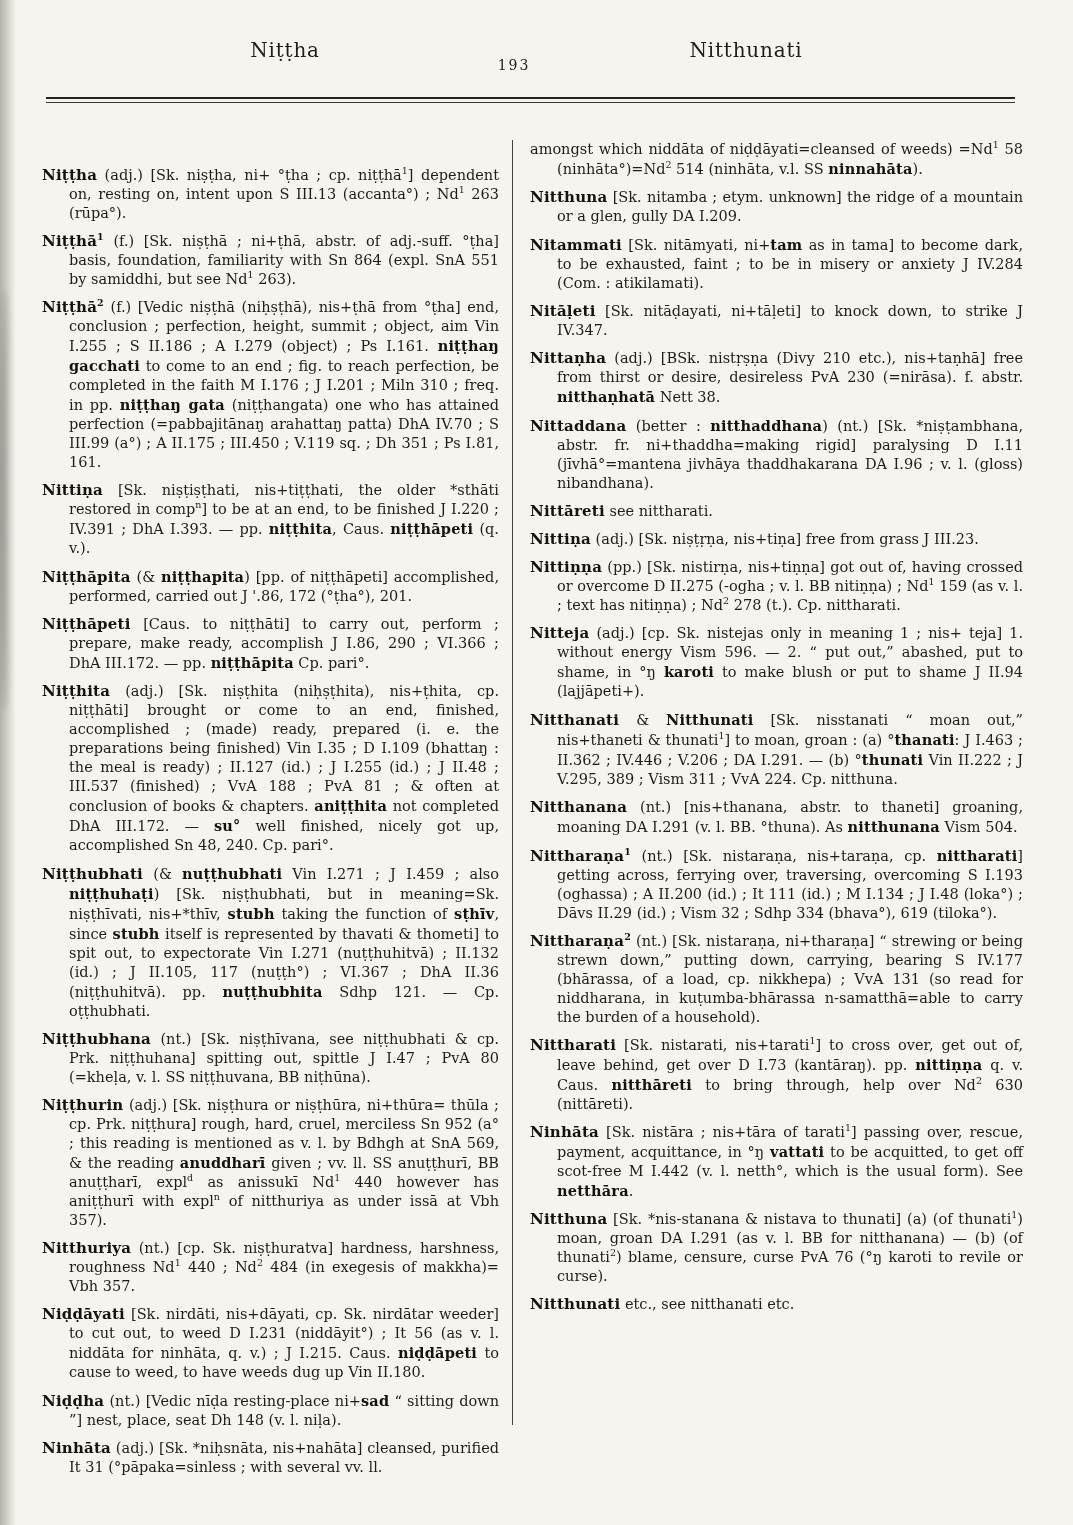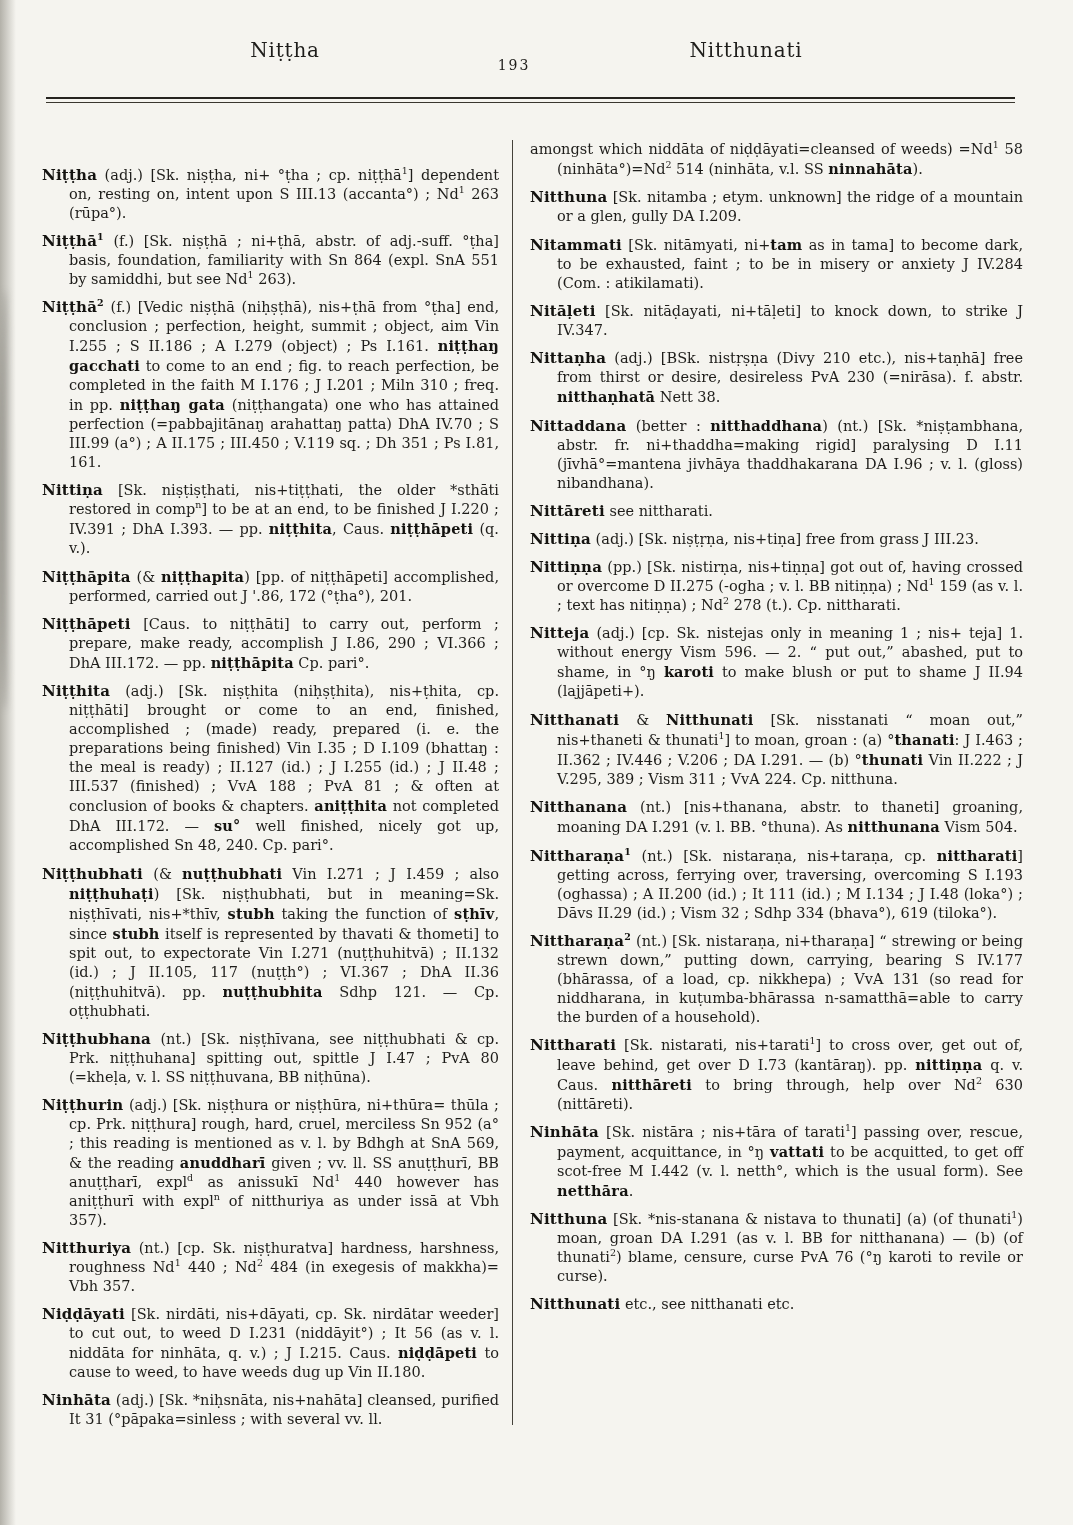--- a/index.html
+++ b/index.html
@@ -76,20 +76,21 @@
       <p class="entry"><b class="headword">Niṭṭhā<sup>2</sup></b> <span>(f.) [Vedic niṣṭhā (niḥṣṭhā), nis+ṭhā from °ṭha] end, conclusion ; perfection, height, summit ; object, aim Vin I.255 ; S II.186 ; A I.279 (object) ; Ps I.161. <b>niṭṭhaŋ gacchati</b> to come to an end ; fig. to reach perfection, be completed in the faith M I.176 ; J I.201 ; Miln 310 ; freq. in pp. <b>niṭṭhaŋ gata</b> (niṭṭhangata) one who has attained perfection (=pabbajitānaŋ arahattaŋ patta) DhA IV.70 ; S III.99 (a°) ; A II.175 ; III.450 ; V.119 sq. ; Dh 351 ; Ps I.81, 161.</span></p>
       <p class="entry"><b class="headword">Nittiṇa</b> <span>[Sk. niṣṭiṣṭhati, nis+tiṭṭhati, the older *sthāti restored in comp<sup>n</sup>] to be at an end, to be finished J I.220 ; IV.391 ; DhA I.393. — pp. <b>niṭṭhita</b>, Caus. <b>niṭṭhāpeti</b> (q. v.).</span></p>
       <p class="entry"><b class="headword">Niṭṭhāpita</b> <span>(&amp; <b>niṭṭhapita</b>) [pp. of niṭṭhāpeti] accomplished, performed, carried out J '.86, 172 (°ṭha°), 201.</span></p>
       <p class="entry"><b class="headword">Niṭṭhāpeti</b> <span>[Caus. to niṭṭhāti] to carry out, perform ; prepare, make ready, accomplish J I.86, 290 ; VI.366 ; DhA III.172. — pp. <b>niṭṭhāpita</b>  Cp. pari°.</span></p>
       <p class="entry"><b class="headword">Niṭṭhita</b> <span>(adj.) [Sk. niṣṭhita (niḥṣṭhita), nis+ṭhita, cp. niṭṭhāti] brought or come to an end, finished, accomplished ; (made) ready, prepared (i. e. the preparations being finished) Vin I.35 ; D I.109 (bhattaŋ : the meal is ready) ; II.127 (id.) ; J I.255 (id.) ; J II.48 ; III.537 (finished) ; VvA 188 ; PvA 81 ; &amp; often at conclusion of books &amp; chapters.  <b>aniṭṭhita</b> not completed DhA III.172. — <b>su°</b> well finished, nicely got up, accomplished Sn 48, 240.  Cp. pari°.</span></p>
       <p class="entry"><b class="headword">Niṭṭhubhati</b> <span>(&amp; <b>nuṭṭhubhati</b> Vin I.271 ; J I.459 ; also <b>niṭṭhuhaṭi</b>) [Sk. niṣṭhubhati, but in meaning=Sk. niṣṭhīvati, nis+*thīv, <b>stubh</b> taking the function of <b>sṭhīv</b>, since <b>stubh</b> itself is represented by thavati &amp; thometi] to spit out, to expectorate Vin I.271 (nuṭṭhuhitvā) ; II.132 (id.) ; J II.105, 117 (nuṭṭh°) ; VI.367 ; DhA II.36 (niṭṭhuhitvā).  pp. <b>nuṭṭhubhita</b> Sdhp 121. — Cp. oṭṭhubhati.</span></p>
       <p class="entry"><b class="headword">Niṭṭhubhana</b> <span>(nt.) [Sk. niṣṭhīvana, see niṭṭhubhati &amp; cp. Prk. niṭṭhuhana] spitting out, spittle J I.47 ; PvA 80 (=kheḷa, v. l. SS niṭṭhuvana, BB niṭhūna).</span></p>
       <p class="entry"><b class="headword">Niṭṭhurin</b> <span>(adj.) [Sk. niṣṭhura or niṣṭhūra, ni+thūra= thūla ; cp. Prk. niṭṭhura] rough, hard, cruel, merciless Sn 952 (a° ; this reading is mentioned as v. l. by Bdhgh at SnA 569, &amp; the reading <b>anuddharī</b> given ; vv. ll. SS anuṭṭhurī, BB anuṭṭharī, expl<sup>d</sup> as anissukī Nd<sup>1</sup> 440 however has aniṭṭhurī with expl<sup>n</sup> of nitthuriya as under issā at Vbh 357).</span></p>
       <p class="entry"><b class="headword">Nitthuriya</b> <span>(nt.) [cp. Sk. niṣṭhuratva] hardness, harshness, roughness Nd<sup>1</sup> 440 ; Nd<sup>2</sup> 484 (in exegesis of makkha)= Vbh 357.</span></p>
       <p class="entry"><b class="headword">Niḍḍāyati</b> <span>[Sk. nirdāti, nis+dāyati, cp. Sk. nirdātar weeder] to cut out, to weed D I.231 (niddāyit°) ; It 56 (as v. l. niddāta for ninhāta, q. v.) ; J I.215.  Caus. <b>niḍḍāpeti</b> to cause to weed, to have weeds dug up Vin II.180.</span></p>
+      <p class="entry"><b class="headword">Niḍḍha</b> <span>(nt.) [Vedic nīḍa resting-place ni+<b>sad</b> “ sitting down ”] nest, place, seat Dh 148 (v. l. niḷa).</span></p>
       <p class="entry"><b class="headword">Ninhāta</b> <span>(adj.) [Sk. *niḥsnāta, nis+nahāta] cleansed, purified It 31 (°pāpaka=sinless ; with several vv. ll.</span></p>
     </div>
   <div class="column-divider"></div>
   <div class="column column-right">
       <p class="entry continuation"><span>amongst which niddāta of niḍḍāyati=cleansed of weeds) =Nd<sup>1</sup> 58 (ninhāta°)=Nd<sup>2</sup> 514 (ninhāta, v.l. SS <b>ninnahāta</b>).</span></p>
       <p class="entry"><b class="headword">Nitthuna</b> <span>[Sk. nitamba ; etym. unknown] the ridge of a mountain or a glen, gully DA I.209.</span></p>
       <p class="entry"><b class="headword">Nitammati</b> <span>[Sk. nitāmyati, ni+<b>tam</b> as in tama] to become dark, to be exhausted, faint ; to be in misery or anxiety J IV.284 (Com. : atikilamati).</span></p>
       <p class="entry"><b class="headword">Nitāḷeti</b> <span>[Sk. nitāḍayati, ni+tāḷeti] to knock down, to strike J IV.347.</span></p>
       <p class="entry"><b class="headword">Nittaṇha</b> <span>(adj.) [BSk. nistṛṣṇa (Divy 210 etc.), nis+taṇhā] free from thirst or desire, desireless PvA 230 (=nirāsa). f. abstr. <b>nitthaṇhatā</b> Nett 38.</span></p>
       <p class="entry"><b class="headword">Nittaddana</b> <span>(better : <b>nitthaddhana</b>) (nt.) [Sk. *niṣṭambhana, abstr. fr. ni+thaddha=making rigid] paralysing D I.11 (jīvhā°=mantena jivhāya thaddhakarana DA I.96 ; v. l. (gloss) nibandhana).</span></p>

